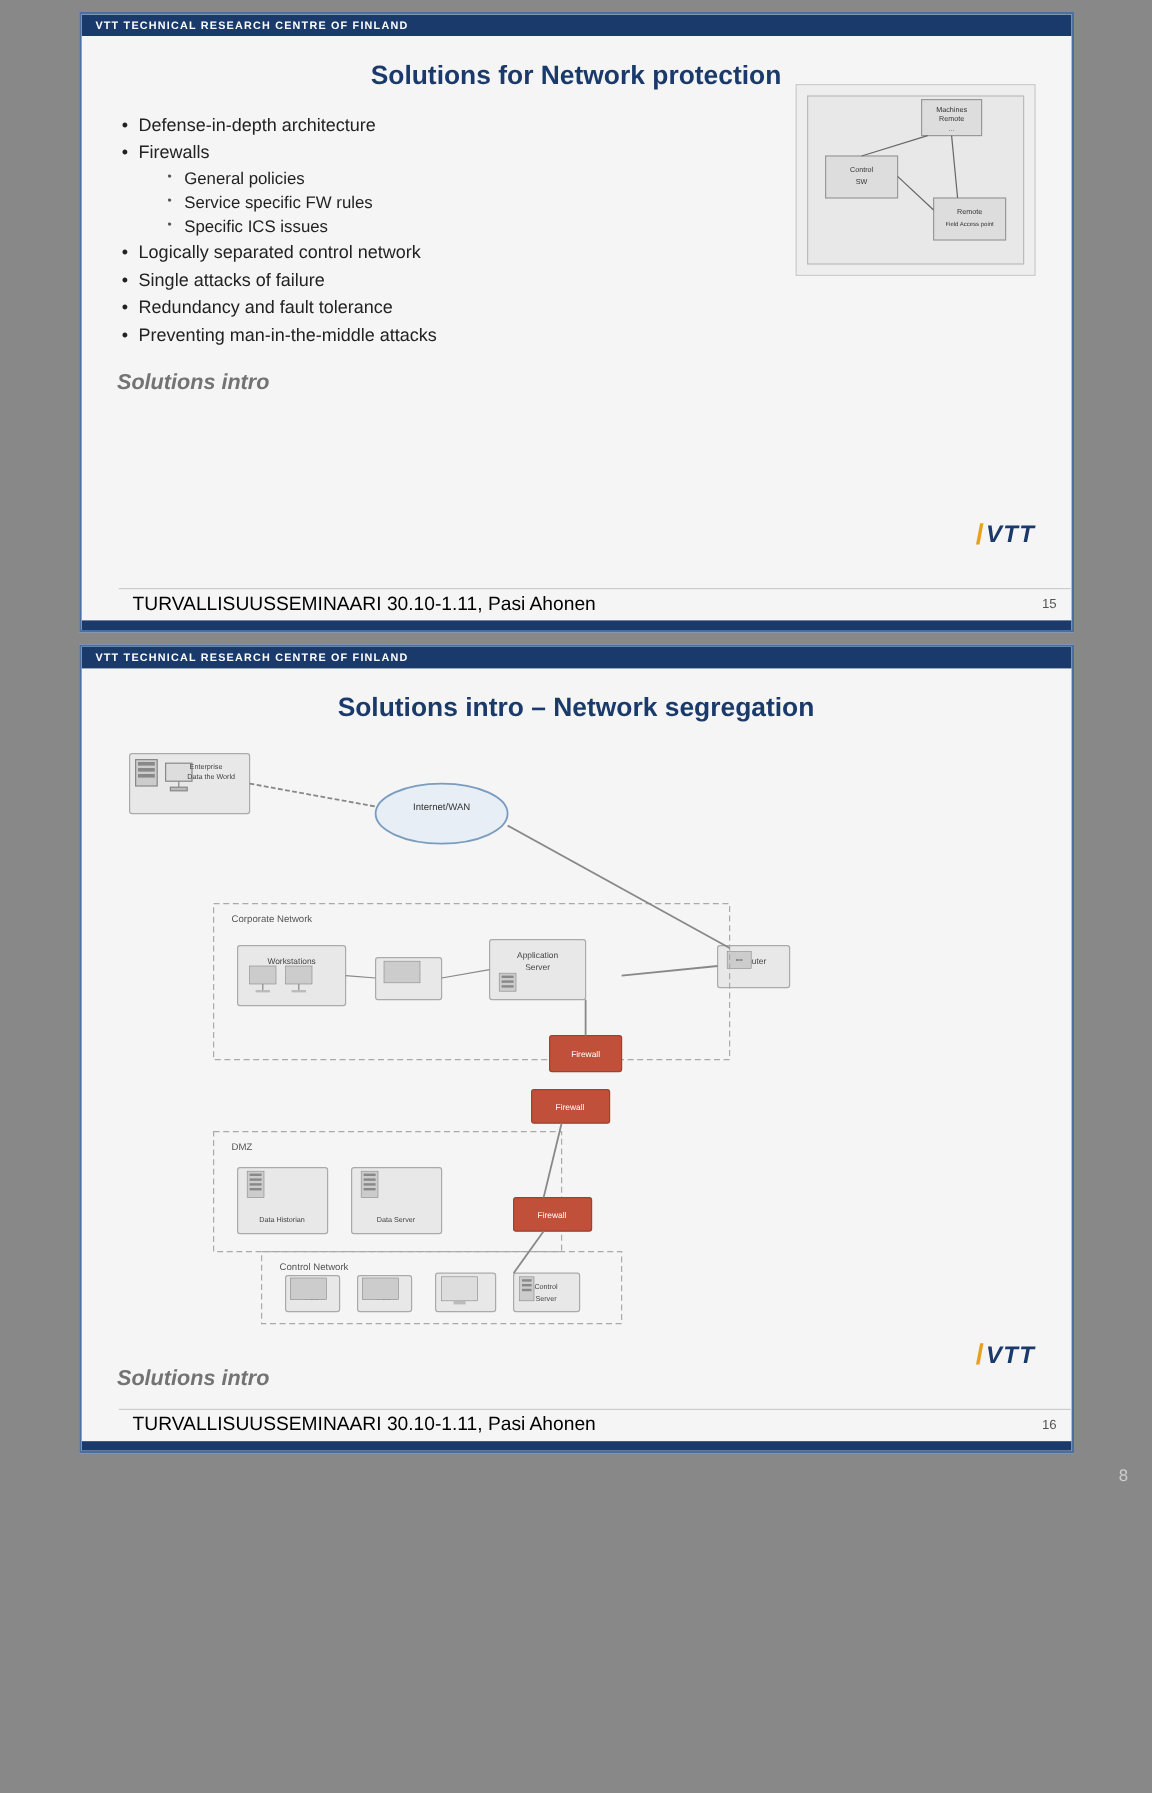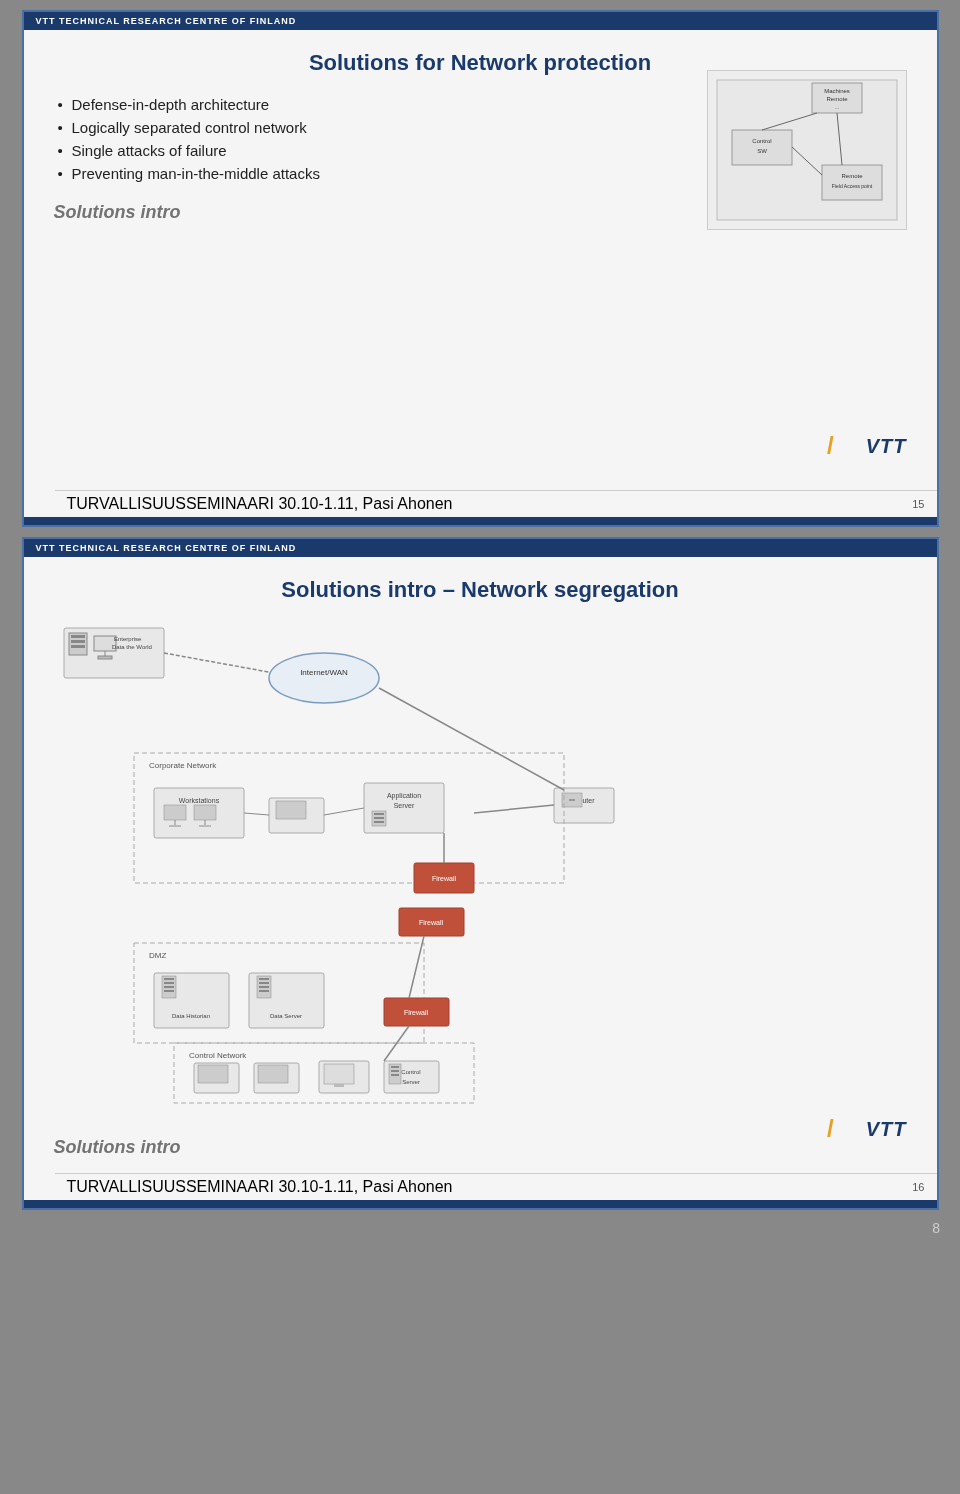--- a/index.html
+++ b/index.html
@@ -12,21 +12,21 @@
     .slide-container {
       width: 960px;
       background: #888;
       padding: 10px 0;
       display: flex;
       flex-direction: column;
       gap: 10px;
     }
 
     .slide {
-      width: 917px;
+      width: 829px;
       margin: 0 auto;
       background: #f5f5f5;
       border: 2px solid #4a6fa5;
       position: relative;
       overflow: hidden;
     }
 
     .slide-header {
       background: #1a3a6b;
       color: white;
@@ -111,21 +111,20 @@
       align-items: center;
       gap: 2px;
     }
 
     .vtt-logo-text {
       font-size: 20px;
       font-weight: bold;
       color: #1a3a6b;
       font-style: italic;
       letter-spacing: 1px;
-      margin-left: 30px;
     }
 
     .vtt-logo-slash {
       color: #e8a020;
       font-size: 24px;
       font-weight: bold;
     }
 
     
     .slide1-diagram {
@@ -199,22 +198,30 @@
 
           <line x1="50" y1="55" x2="105" y2="38" stroke="#666" stroke-width="1"></line>
           <line x1="80" y1="72" x2="110" y2="100" stroke="#666" stroke-width="1"></line>
           <line x1="125" y1="38" x2="130" y2="90" stroke="#666" stroke-width="1"></line>
         </svg>
       </div>
 
       <div style="max-width: 480px;">
         <ul class="bullet-list">
           <li>Defense-in-depth architecture</li>
+          <li>Firewalls
+            <ul class="bullet-sub">
+              <li>General policies</li>
+              <li>Service specific FW rules</li>
+              <li>Specific ICS issues</li>
+            </ul>
+          </li>
           <li>Logically separated control network</li>
           <li>Single attacks of failure</li>
+          <li>Redundancy and fault tolerance</li>
           <li>Preventing man-in-the-middle attacks</li>
         </ul>
       </div>
 
       <div class="solutions-intro-label">Solutions intro</div>
 
       <div class="vtt-logo">
         <span class="vtt-logo-slash">/</span>
         <span class="vtt-logo-text">VTT</span>
       </div>

